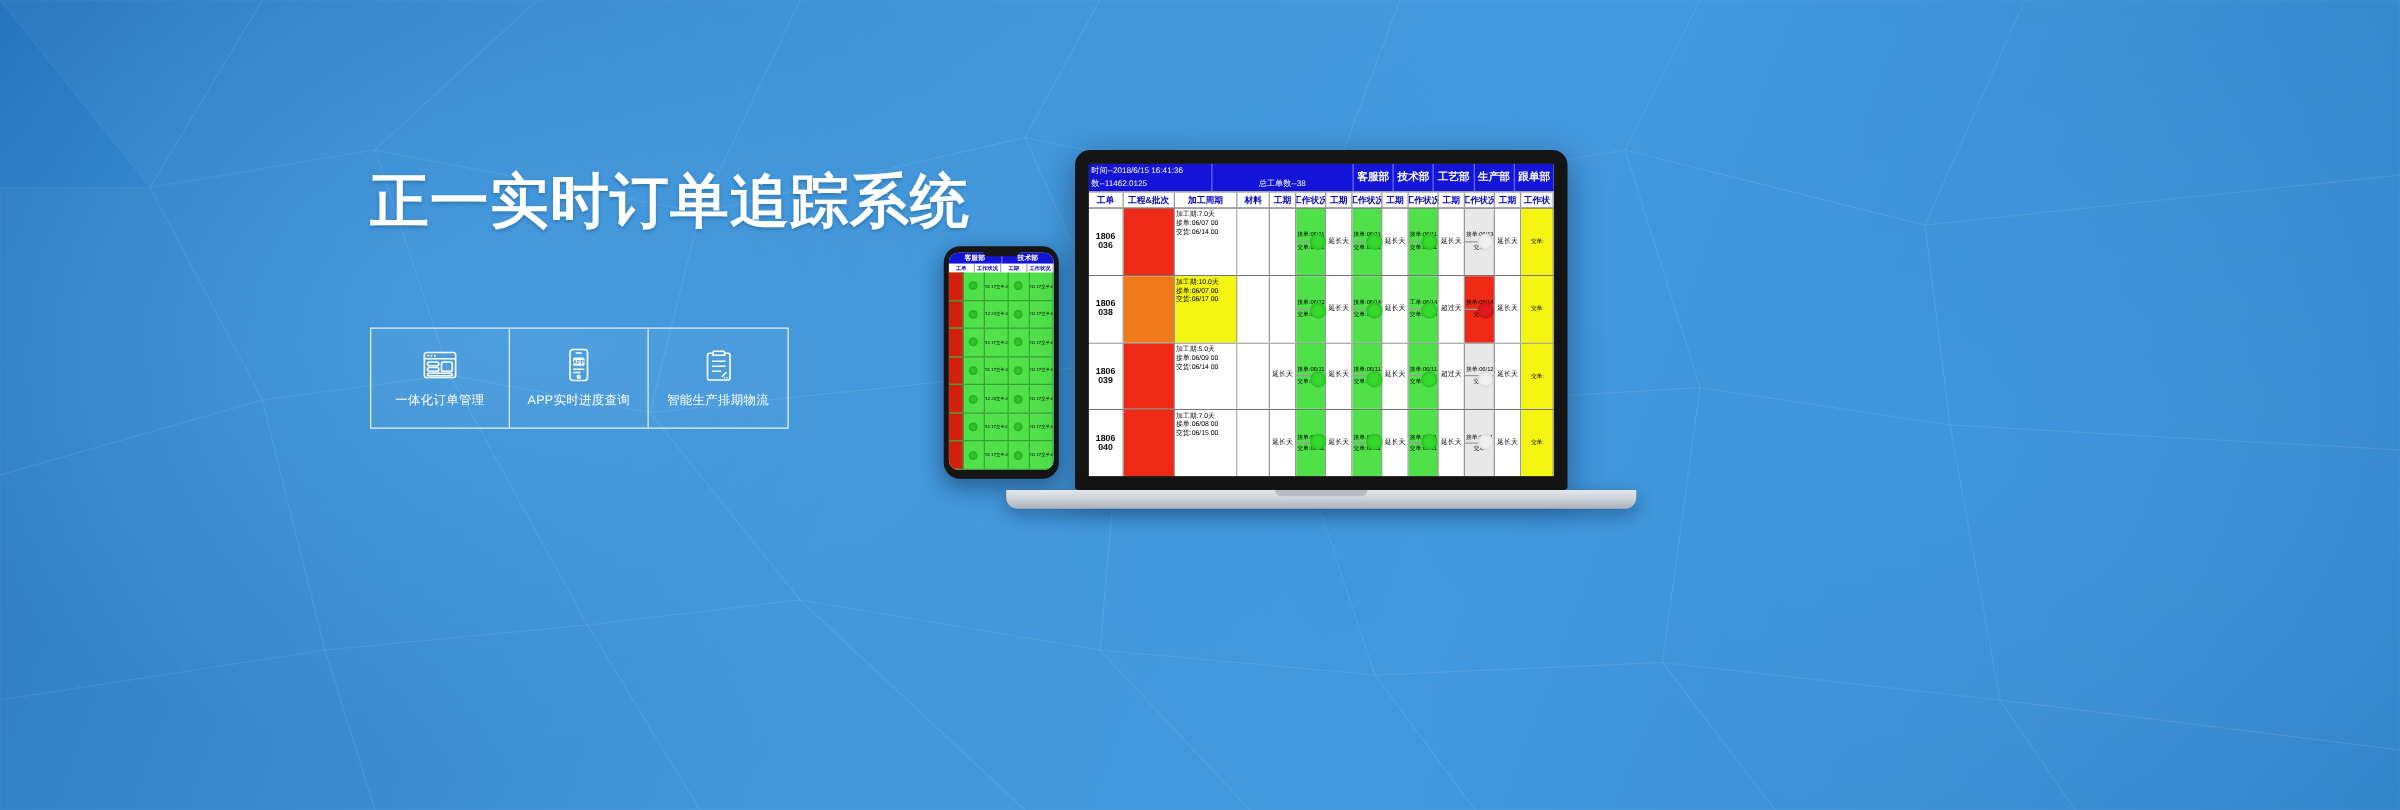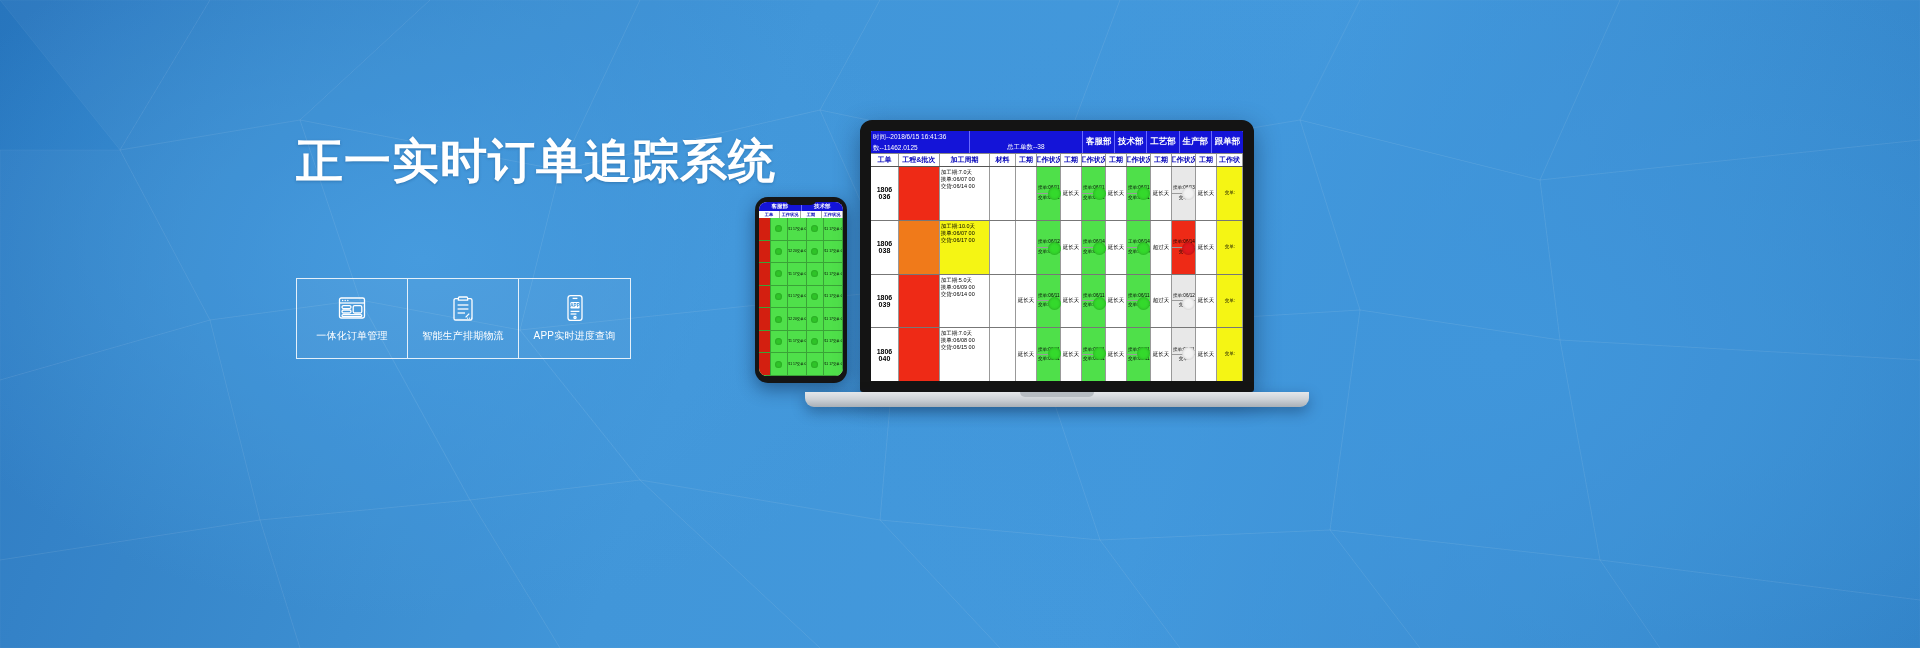--- a/index.html
+++ b/index.html
@@ -29,21 +29,21 @@
     font-size:47px;
     line-height:1.20;
     font-weight:bold;
     letter-spacing:1px;
     text-shadow:0 1px 3px rgba(0,40,80,.28);
     white-space:nowrap;
   }
 
   
   #features {
-    position:absolute; left:296px; top:278px;
+    position:absolute; left:296px; top:262px;
     display:flex;
     border:1px solid rgba(255,255,255,.85);
     background:rgba(255,255,255,.045);
     justify-content:flex-end;
   }
   .feature {
     width:111px; height:79px;
     display:flex; flex-direction:column;
     align-items:center; justify-content:center;
     gap:7px;
@@ -227,48 +227,48 @@
         <rect x="5" y="14" width="9" height="3" rx="1.5"></rect>
         <rect x="16.2" y="9.6" width="8.6" height="7.4" rx="1.5"></rect>
         <rect x="5" y="18.6" width="19.8" height="2" rx="1"></rect>
       </svg>
     </span>
     <span class="flabel">一体化订单管理</span>
   </div>
 
   <div class="feature">
     <span class="ficon">
+      <svg width="20" height="28" viewBox="0 0 20 28" fill="none" stroke="#ffffff" stroke-width="1.3">
+        <rect x="3" y="1.6" width="14" height="24.8" rx="2.4"></rect>
+        <line x1="7.6" y1="4.4" x2="12.4" y2="4.4"></line>
+        <circle cx="10" cy="23.4" r="1.1"></circle>
+        <rect x="5.4" y="8" width="9.2" height="6.6" rx="1.2" fill="#ffffff" stroke="none"></rect>
+        <text x="10" y="13.1" font-size="4.6" font-family="Liberation Sans, sans-serif" font-weight="bold" fill="#3b93d8" text-anchor="middle" stroke="none">APP</text>
+        <line x1="5.6" y1="17.4" x2="14.4" y2="17.4"></line>
+        <line x1="5.6" y1="20" x2="11.4" y2="20"></line>
+      </svg>
+    </span>
+    <span class="flabel">APP实时进度查询</span>
+  </div>
+
+  <div class="feature">
+    <span class="ficon">
       <svg width="26" height="27" viewBox="0 0 26 27" fill="none" stroke="#ffffff" stroke-width="1.3">
         <path d="M8 3.6H5.6A1.6 1.6 0 0 0 4 5.2v18.2a1.6 1.6 0 0 0 1.6 1.6h14.8a1.6 1.6 0 0 0 1.6-1.6V5.2a1.6 1.6 0 0 0-1.6-1.6H18"></path>
         <path d="M9.4 2h7.2a1 1 0 0 1 1 1v2.2H8.4V3a1 1 0 0 1 1-1z"></path>
         <line x1="7.6" y1="10" x2="18.4" y2="10"></line>
         <line x1="7.6" y1="14" x2="18.4" y2="14"></line>
         <line x1="7.6" y1="18" x2="15" y2="18"></line>
         <path d="M15.6 22.4l3.6-3.8"></path>
         <circle cx="17.6" cy="23.2" r="0.6" fill="#fff" stroke="none"></circle>
         <circle cx="19.6" cy="23.2" r="0.6" fill="#fff" stroke="none"></circle>
         <circle cx="21.6" cy="23.2" r="0.6" fill="#fff" stroke="none"></circle>
       </svg>
     </span>
     <span class="flabel">智能生产排期物流</span>
-  </div>
-
-  <div class="feature">
-    <span class="ficon">
-      <svg width="20" height="28" viewBox="0 0 20 28" fill="none" stroke="#ffffff" stroke-width="1.3">
-        <rect x="3" y="1.6" width="14" height="24.8" rx="2.4"></rect>
-        <line x1="7.6" y1="4.4" x2="12.4" y2="4.4"></line>
-        <circle cx="10" cy="23.4" r="1.1"></circle>
-        <rect x="5.4" y="8" width="9.2" height="6.6" rx="1.2" fill="#ffffff" stroke="none"></rect>
-        <text x="10" y="13.1" font-size="4.6" font-family="Liberation Sans, sans-serif" font-weight="bold" fill="#3b93d8" text-anchor="middle" stroke="none">APP</text>
-        <line x1="5.6" y1="17.4" x2="14.4" y2="17.4"></line>
-        <line x1="5.6" y1="20" x2="11.4" y2="20"></line>
-      </svg>
-    </span>
-    <span class="flabel">APP实时进度查询</span>
   </div>
 </div>
 
 <div id="devices">
 
   <div id="phone">
     <div class="phone-body">
       <div class="notch"></div>
       <div class="phone-screen">
         <div class="dash">

